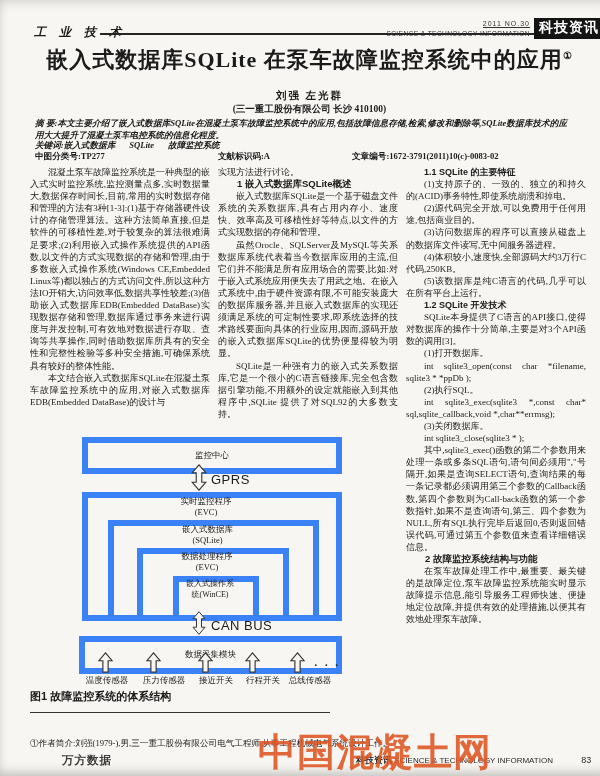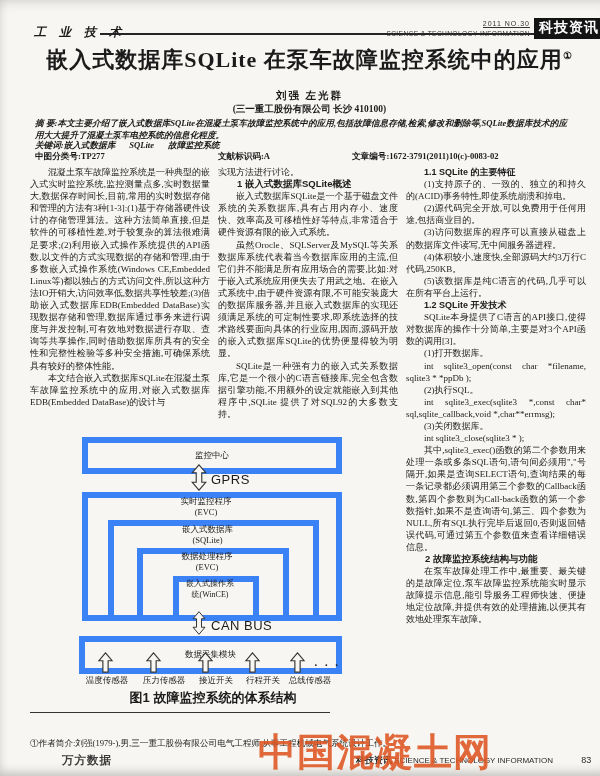--- a/index.html
+++ b/index.html
@@ -40,21 +40,21 @@
   .h-sub{font-weight:bold;font-size:9px;margin:2px 0 1px;text-indent:0;font-family:"Liberation Sans",sans-serif;}
   .mt{margin-top:10px;}
   
   .figure{position:absolute;left:30px;top:437px;width:366px;height:268px;font-size:8.5px;}
   .fbox{position:absolute;border:6px solid #3b82f6;background:transparent;}
   .flabel{position:absolute;text-align:center;line-height:11px;}
   .vcenter{display:flex;align-items:center;justify-content:center;}
   .arrow{position:absolute;}
   .alabel{position:absolute;font-size:13px;letter-spacing:.5px;font-family:"Liberation Sans",sans-serif;}
   .sensor-label{position:absolute;top:238px;text-align:center;white-space:nowrap;}
-  .fig-caption{position:absolute;left:0;top:252px;width:100%;text-align:center;font-weight:bold;font-size:13px;font-family:"Liberation Sans",sans-serif;}
+  .fig-caption{position:absolute;left:0;top:252px;width:100%;font-weight:bold;font-size:11px;font-family:"Liberation Sans",sans-serif;}
   .ellipsis{position:absolute;left:284px;top:222px;font-size:11px;font-weight:bold;letter-spacing:2px;}
   
   .foot-rule{position:absolute;left:30px;top:712px;width:300px;height:1px;background:#333;}
   .footnote{position:absolute;left:30px;top:718px;width:525px;font-size:8.6px;line-height:11px;margin-top:20px;}
   .wanfang{position:absolute;left:62px;top:753px;font-size:11.5px;font-weight:bold;color:#3c3c3c;letter-spacing:1px;}
   .footer-right{position:absolute;left:308px;top:754px;font-size:8px;color:#2a2a2a;white-space:nowrap;font-family:"Liberation Sans",sans-serif;margin-left:48px;}
   .footer-right .cn{font-weight:bold;font-size:9px;}
   .footer-right .pageno{margin-left:26px;font-size:9px;}
   .watermark{
     position:absolute;left:258px;top:727px;z-index:9;
@@ -90,21 +90,21 @@
   </div>
 
   <div class="col col-left">
     <p>混凝土泵车故障监控系统是一种典型的嵌入式实时监控系统,监控测量点多,实时数据量大,数据保存时间长,目前,常用的实时数据存储和管理的方法有3种[1-3]:(1)基于存储器硬件设计的存储管理算法。这种方法简单直接,但是软件的可移植性差,对于较复杂的算法很难满足要求;(2)利用嵌入式操作系统提供的API函数,以文件的方式实现数据的存储和管理,由于多数嵌入式操作系统(Windows CE,Embedded Linux等)都以独占的方式访问文件,所以这种方法IO开销大,访问效率低,数据共享性较差;(3)借助嵌入式数据库EDB(Embedded DataBase)实现数据存储和管理,数据库通过事务来进行调度与并发控制,可有效地对数据进行存取、查询等共享操作,同时借助数据库所具有的安全性和完整性检验等多种安全措施,可确保系统具有较好的整体性能。</p>
     <p>本文结合嵌入式数据库SQLite在混凝土泵车故障监控系统中的应用,对嵌入式数据库EDB(Embedded DataBase)的设计与</p>
   </div>
 
   <div class="col col-mid">
     <p class="noindent">实现方法进行讨论。</p>
     <p class="h-sec">1 嵌入式数据库SQLite概述</p>
-    <p>嵌入式数据库SQLite是一个基于磁盘文件系统的关系数据库,具有占用内存小、速度快、效率高及可移植性好等特点,非常适合于硬件资源有限的嵌入式系统。</p>
+    <p>嵌入式数据库SQLite是一个基于磁盘文件系统的关系数据库,具有占用内存小、速度快、效率高及可移植性好等特点,以文件的方式实现数据的存储和管理。</p>
     <p>虽然Orocle、SQLServer及MySQL等关系数据库系统代表着当今数据库应用的主流,但它们并不能满足所有应用场合的需要,比如:对于嵌入式系统应用便失去了用武之地。在嵌入式系统中,由于硬件资源有限,不可能安装庞大的数据库服务器,并且嵌入式数据库的实现还须满足系统的可定制性要求,即系统选择的技术路线要面向具体的行业应用,因而,源码开放的嵌入式数据库SQLite的优势便显得较为明显。</p>
     <p>SQLite是一种强有力的嵌入式关系数据库,它是一个很小的C语言链接库,完全包含数据引擎功能,不用额外的设定就能嵌入到其他程序中,SQLite 提供了对SQL92的大多数支持。</p>
   </div>
 
   <div class="col col-right">
     <p class="h-sub">1.1 SQLite 的主要特征</p>
     <p>(1)支持原子的、一致的、独立的和持久的(ACID)事务特性,即使系统崩溃和掉电。</p>
     <p>(2)源代码完全开放,可以免费用于任何用途,包括商业目的。</p>
     <p>(3)访问数据库的程序可以直接从磁盘上的数据库文件读写,无中间服务器进程。</p>
     <p>(4)体积较小,速度快,全部源码大约3万行C代码,250KB。</p>

